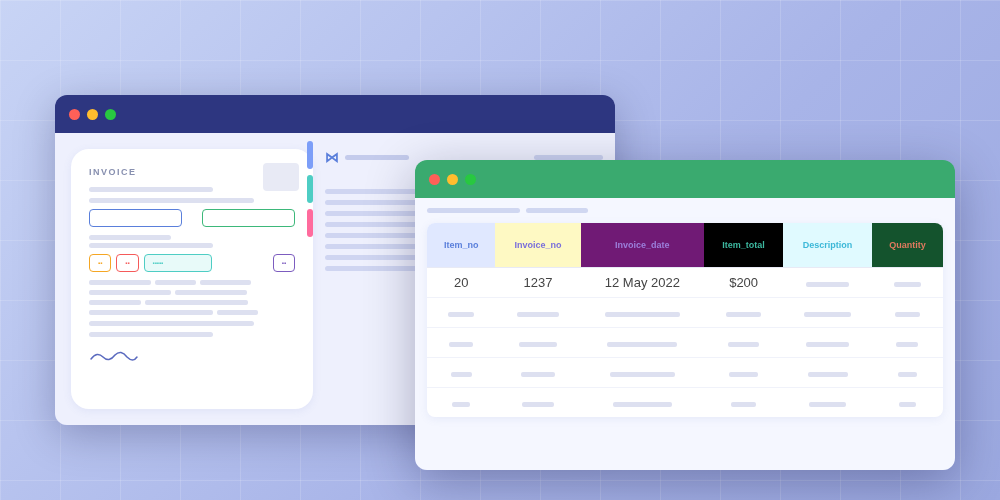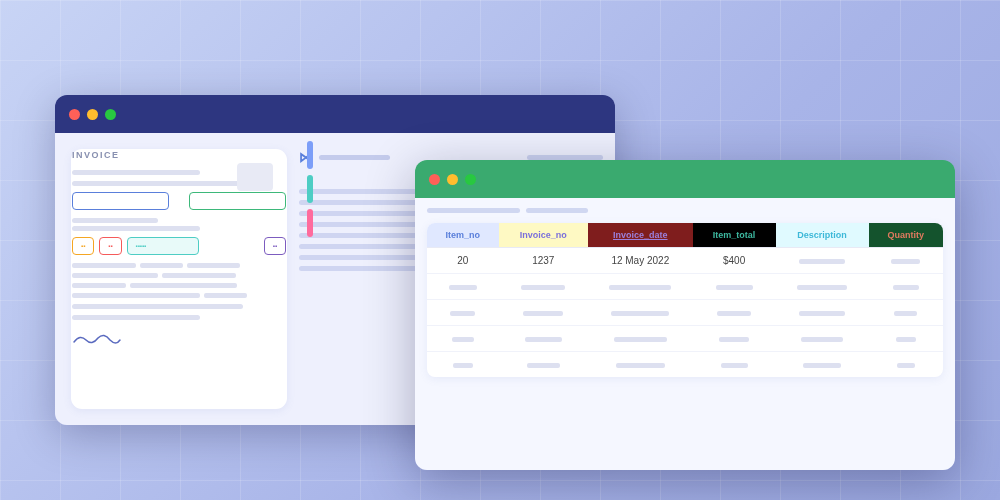--- a/index.html
+++ b/index.html
@@ -54,25 +54,25 @@
 
     .window-back-body {
       background: #eef0fd;
       height: 292px;
       display: flex;
       flex-direction: row;
     }
 
     
     .invoice-panel {
-      width: 216px;
+      width: 242px;
       background: #fff;
       margin: 16px 0 16px 16px;
-      border-radius: 11px;
-      padding: 1px;
+      border-radius: 18px;
+      padding: 18px;
       position: relative;
       box-shadow: 0 2px 8px rgba(100,120,200,0.1);
     }
 
     .invoice-title {
       font-size: 9px;
       font-weight: 700;
       color: #8890b0;
       letter-spacing: 1.5px;
       margin-bottom: 10px;
@@ -234,40 +234,40 @@
       border-spacing: 0;
       background: #fff;
       border-radius: 8px;
       overflow: hidden;
       box-shadow: 0 2px 8px rgba(100,120,200,0.1);
     }
 
     .data-table th {
       font-size: 9px;
       font-weight: 600;
-      padding: 7px 8px;
+      padding: 17px 8px;
       border-bottom: 1px solid #e8eaf5;
       text-align: center;
     }
 
     .data-table td {
-      font-size: 10px;
+      font-size: 13px;
       color: #444;
       padding: 7px 8px;
       text-align: center;
       border-bottom: 1px solid #f0f2fa;
     }
 
     .data-table tr:last-child td {
       border-bottom: none;
     }
 
     .th-blue { background: #e0e8ff; color: #5a7fdb; }
     .th-indigo { background: #fef9c3; color: #7a6fdb; }
-    .th-purple { background: #7f1d1d; color: #9b7fdb; text-decoration: underline; }
+    .th-purple { background: #701a75; color: #9b7fdb; }
     .th-green { background: #000000; color: #3db8a0; }
     .th-teal { background: #e0faff; color: #3db8d8; }
     .th-pink { background: #14532d; color: #e07a5f; }
 
     .cell-line {
       display: inline-block;
       height: 5px;
       border-radius: 2px;
       background: #dde0f0;
     }
@@ -413,21 +413,21 @@
           <th class="th-teal">Description</th>
           <th class="th-pink">Quantity</th>
         </tr>
       </thead>
       <tbody>
 
         <tr>
           <td>20</td>
           <td>1237</td>
           <td>12 May 2022</td>
-          <td>$400</td>
+          <td>$200</td>
           <td>
             <span class="cell-line" style="width:60%;"></span>
           </td>
           <td>
             <span class="cell-line" style="width:50%;"></span>
           </td>
         </tr>
 
         <tr>
           <td><span class="cell-line" style="width:50%;"></span></td>

